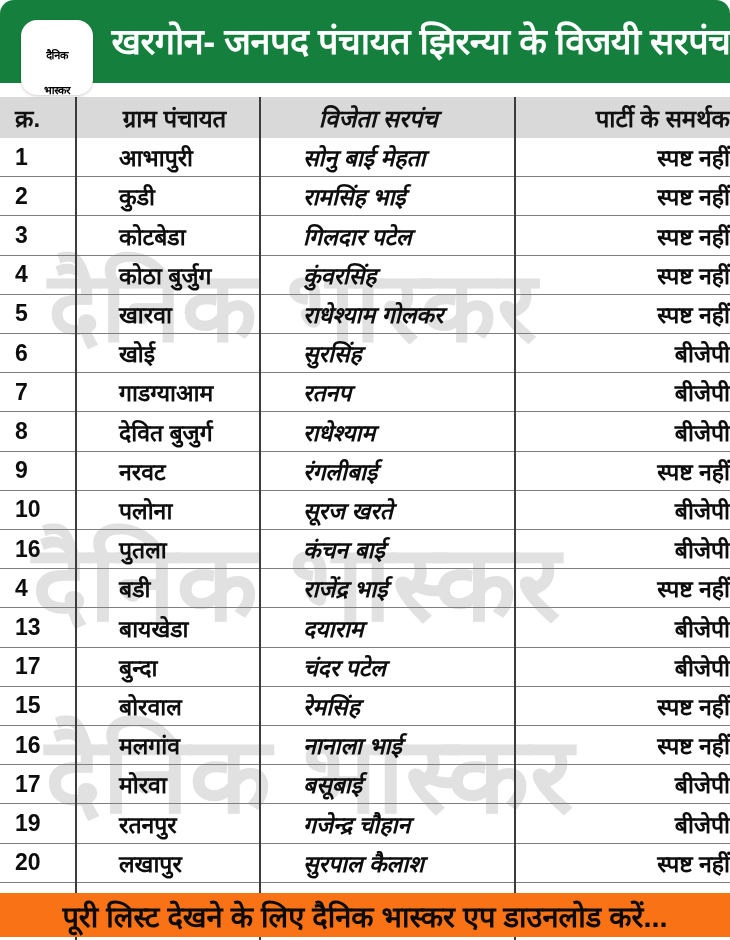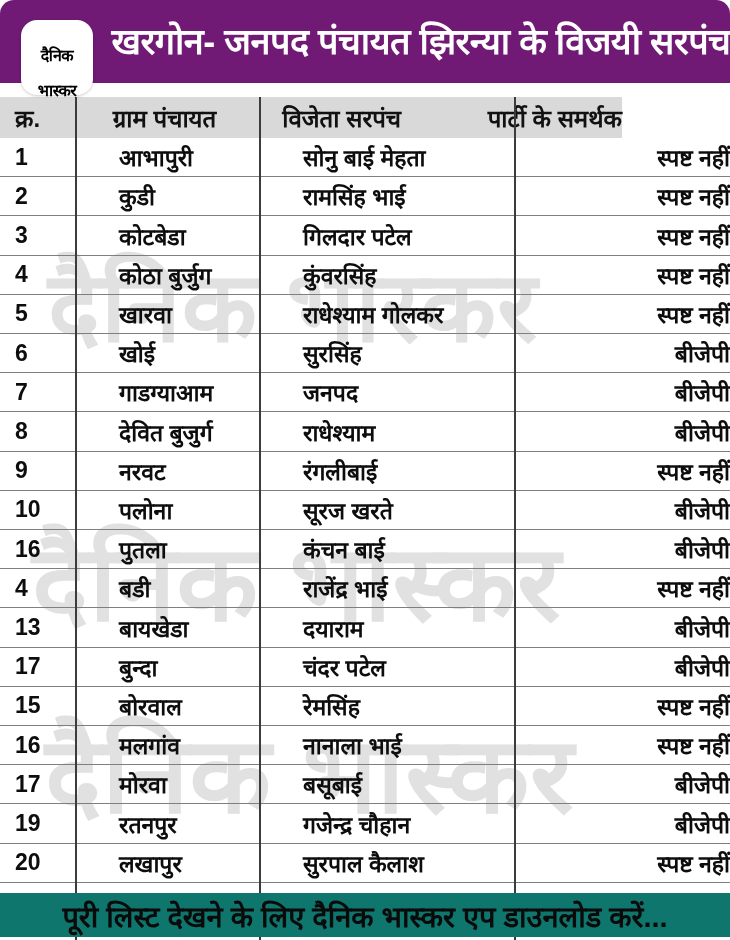--- a/index.html
+++ b/index.html
@@ -22,73 +22,73 @@
   }
 
   
   .logo {
     position:absolute; top:20px; left:21px; width:72px; height:75px;
     background:#ffffff; border-radius:16px; z-index:5;
     display:flex; flex-direction:column; align-items:center;
     box-shadow:0 1px 3px rgba(0,0,0,0.20);
   }
   .logo-dot { width:18px; height:18px; border-radius:50%; background:#f49a24; margin-top:8px; }
-  .logo-text { font-weight:bold; color:#000; font-size:16px; line-height:15px; text-align:center; margin-top:20px; letter-spacing:-0.5px; }
+  .logo-text { font-weight:bold; color:#000; font-size:11px; line-height:15px; text-align:center; margin-top:20px; letter-spacing:-0.5px; }
 
   
   .watermark {
     position:absolute; z-index:0; font-weight:bold; color:#e1e1e1;
     white-space:nowrap; line-height:1; letter-spacing:1px;
   }
   .wm1 { top:258px; left:48px; font-size:98px; }
   .wm2 { top:530px; left:32px; font-size:106px; }
   .wm3 { top:722px; left:45px; font-size:106px; }
 
   
   .table-header {
-    position:absolute; top:97px; left:0; width:622px; height:41px;
+    position:absolute; top:97px; left:0; width:730px; height:41px;
     background:#d9d9d9; display:flex; align-items:center;
     font-weight:bold; font-size:24px; color:#111; z-index:1;
   }
   .col-divider { position:absolute; top:97px; bottom:0; width:2px; background:#3c3c3c; z-index:2; }
   .d1 { left:75px; } .d2 { left:259px; } .d3 { left:514px; }
 
   .rows {
     position:absolute; top:138px; left:0; width:730px; height:745px;
     display:flex; flex-direction:column; z-index:1;
   }
   .row {
     flex:1; display:flex; align-items:center;
     border-bottom:1px solid #7f7f7f; box-sizing:border-box;
     font-weight:bold; font-size:23px; color:#0d0d0d;
   }
   .c-no    { width:75px;  padding-left:15px; box-sizing:border-box; }
   .c-pan   { width:185px; padding-left:44px; box-sizing:border-box; }
-  .c-win   { width:255px; padding-left:43px; box-sizing:border-box; }
+  .c-win   { width:255px; padding-left:43px; box-sizing:border-box;font-style:italic; }
   .c-party { width:215px; text-align:right; }
   .table-header .c-pan { padding-left:26px;margin-left:24px; }
 
   
   .footer-banner {
     position:absolute; top:893px; left:0; width:730px; height:44px;
     background:#f6a21b; z-index:4;
     display:flex; align-items:center; justify-content:center;
     font-weight:bold; font-size:29px; color:#0a0a0a; white-space:nowrap;
   }
 </style>
 </head>
 <body>
 
 <div class="poster">
 
   <div class="watermark wm1" style="color: rgb(225, 225, 225);">दैनिक भास्कर</div>
   <div class="watermark wm2" style="color: rgb(225, 225, 225);">दैनिक भास्कर</div>
   <div class="watermark wm3" style="color: rgb(225, 225, 225);">दैनिक भास्कर</div>
 
-  <div class="top-banner" style="background-color: #701a75;">
+  <div class="top-banner" style="background-color: #15803d;">
     <div class="title">खरगोन- जनपद पंचायत झिरन्या के विजयी सरपंच</div>
   </div>
 
   <div class="logo">
     <div class="logo-dot" style="background-color: rgb(244, 154, 36);"></div>
     <div class="logo-text">दैनिक</div>
     <div class="logo-text">भास्कर</div>
   </div>
 
   <div class="table-header" style="background-color: rgb(217, 217, 217);">
@@ -142,21 +142,21 @@
       <div class="row">
         <div class="c-no">6</div>
         <div class="c-pan">खोई</div>
         <div class="c-win">सुरसिंह</div>
         <div class="c-party">बीजेपी</div>
       </div>
 
       <div class="row">
         <div class="c-no">7</div>
         <div class="c-pan">गाडग्याआम</div>
-        <div class="c-win">जनपद</div>
+        <div class="c-win">रतनप</div>
         <div class="c-party">बीजेपी</div>
       </div>
 
       <div class="row">
         <div class="c-no">8</div>
         <div class="c-pan">देवित बुजुर्ग</div>
         <div class="c-win">राधेश्याम</div>
         <div class="c-party">बीजेपी</div>
       </div>
 
@@ -231,15 +231,15 @@
       </div>
 
       <div class="row">
         <div class="c-no">20</div>
         <div class="c-pan">लखापुर</div>
         <div class="c-win">सुरपाल कैलाश</div>
         <div class="c-party">स्पष्ट नहीं</div>
       </div>
     </div>
 
-  <div class="footer-banner" style="background-color: #0f766e; text-align: center;">पूरी लिस्ट देखने के लिए दैनिक भास्कर एप डाउनलोड करें...</div>
+  <div class="footer-banner" style="background-color: #f97316; text-align: center;">पूरी लिस्ट देखने के लिए दैनिक भास्कर एप डाउनलोड करें...</div>
 
 </div>
 
 </body></html>

